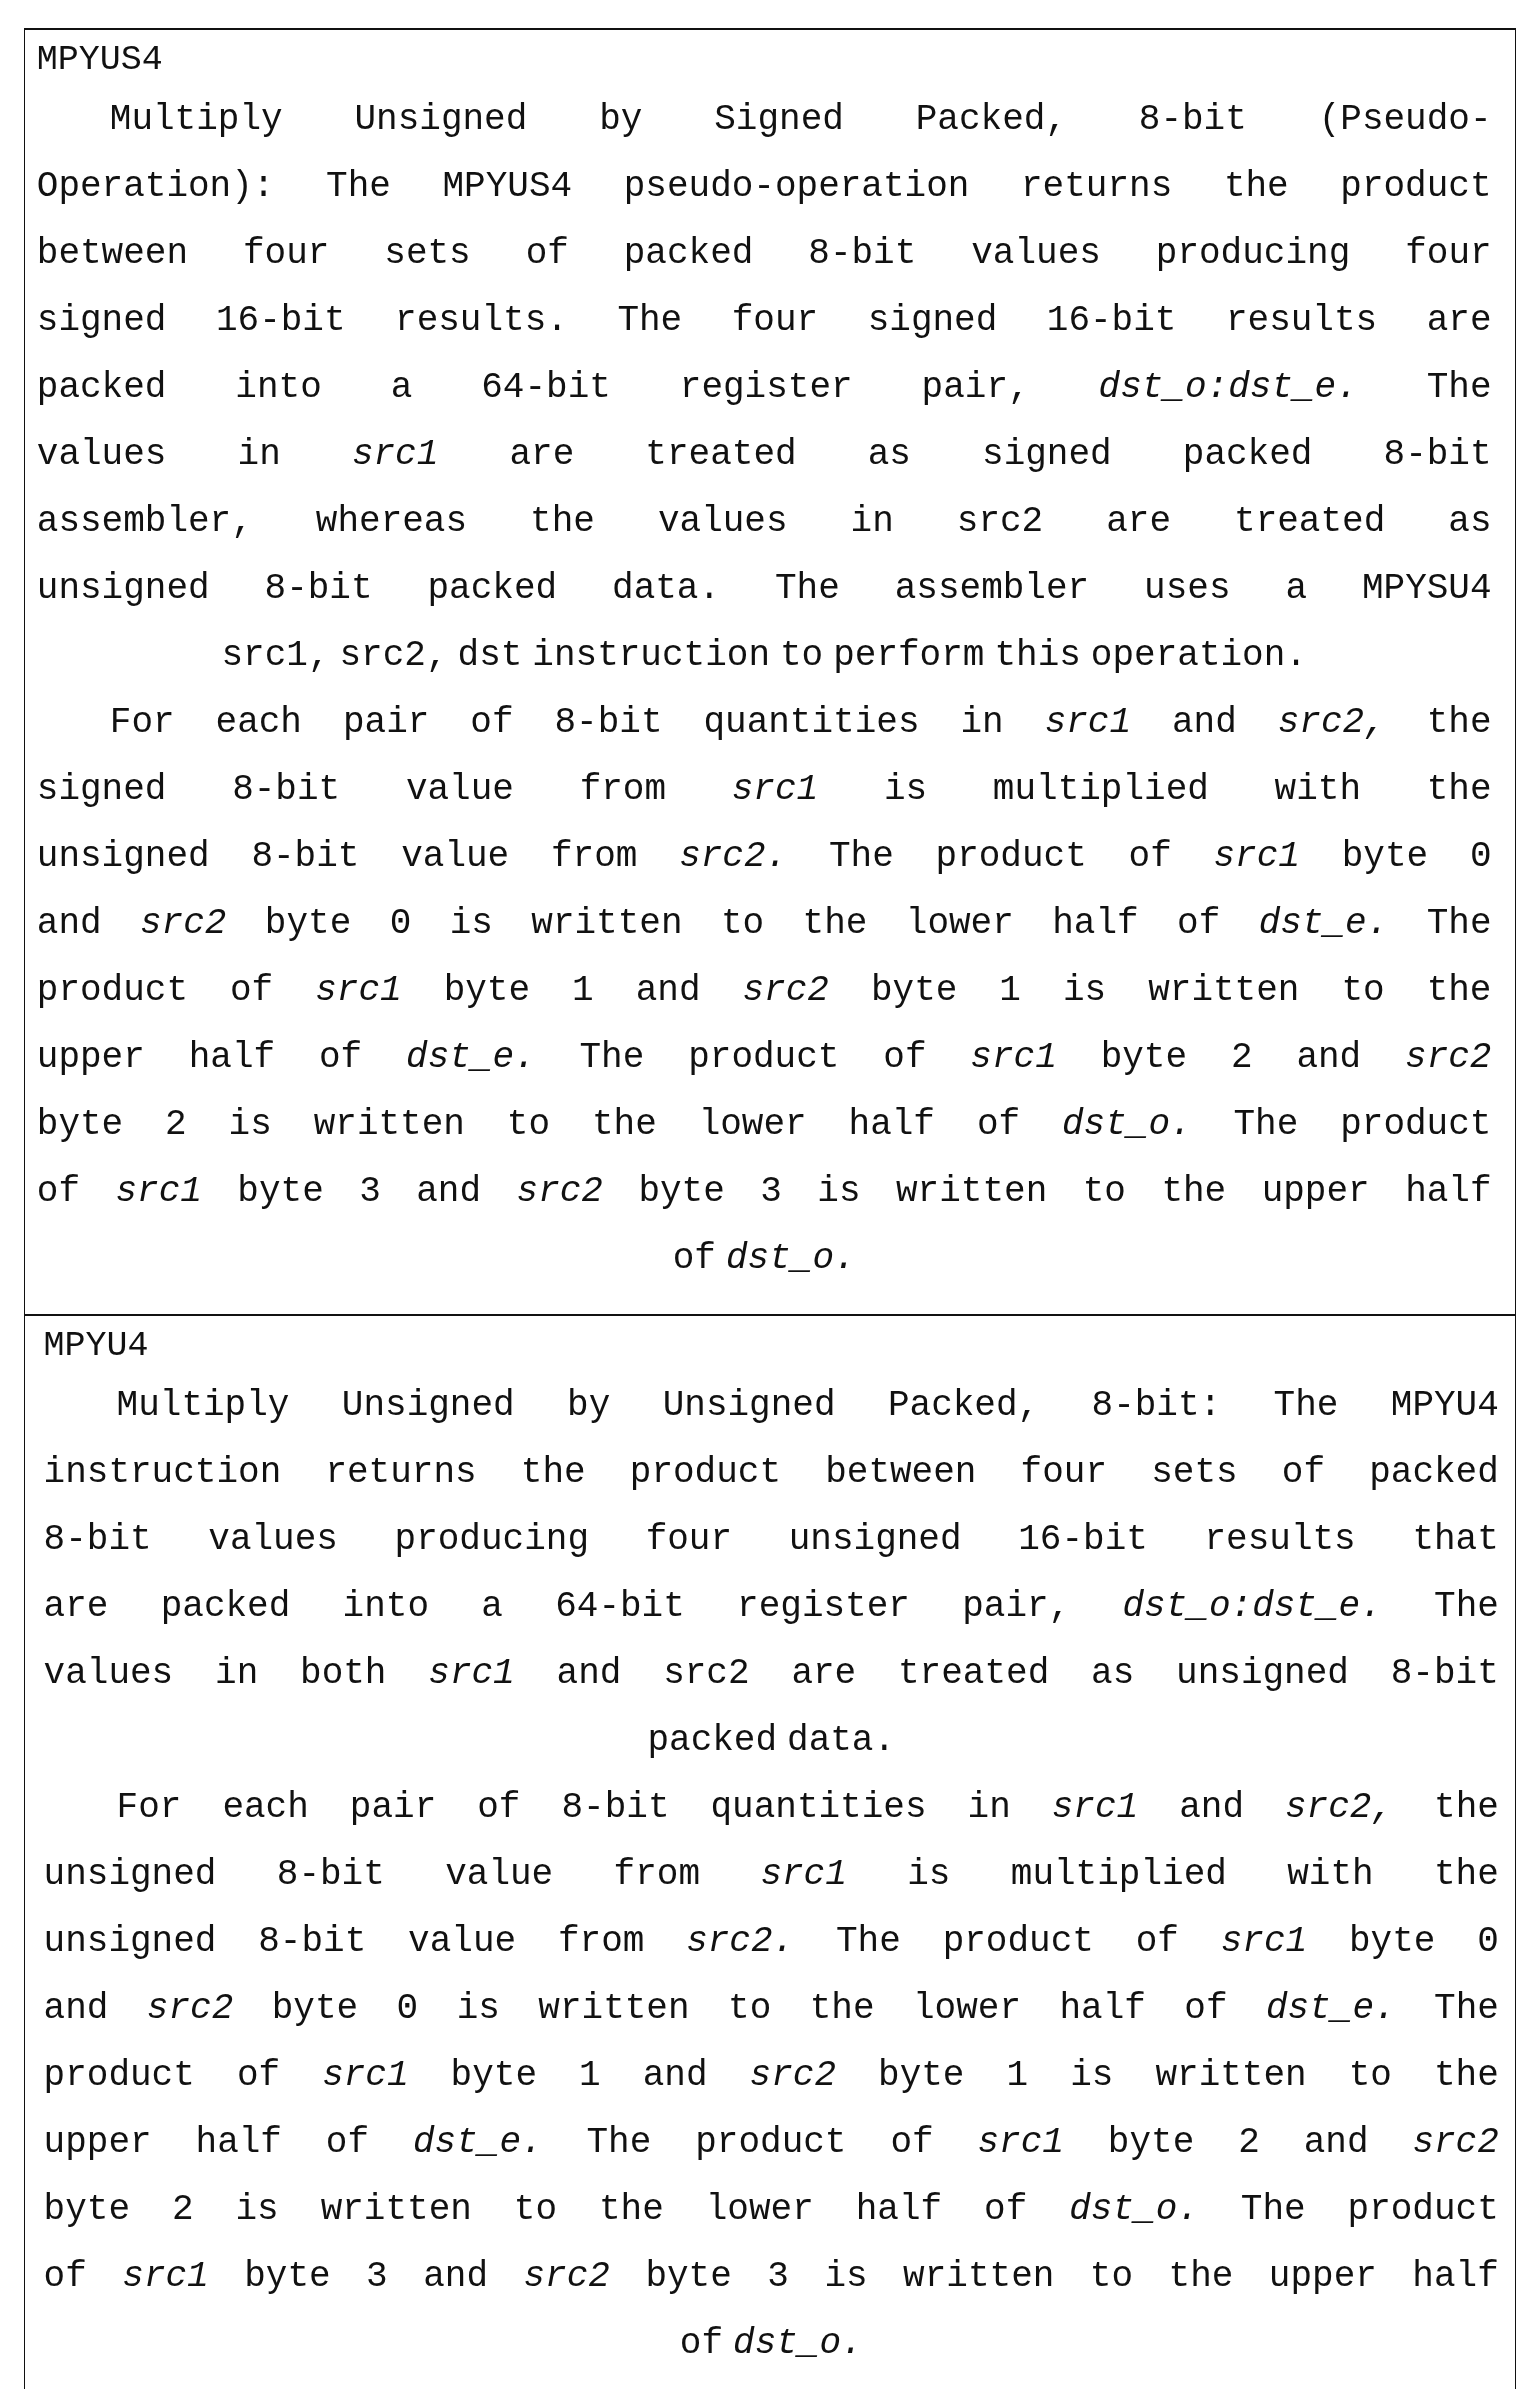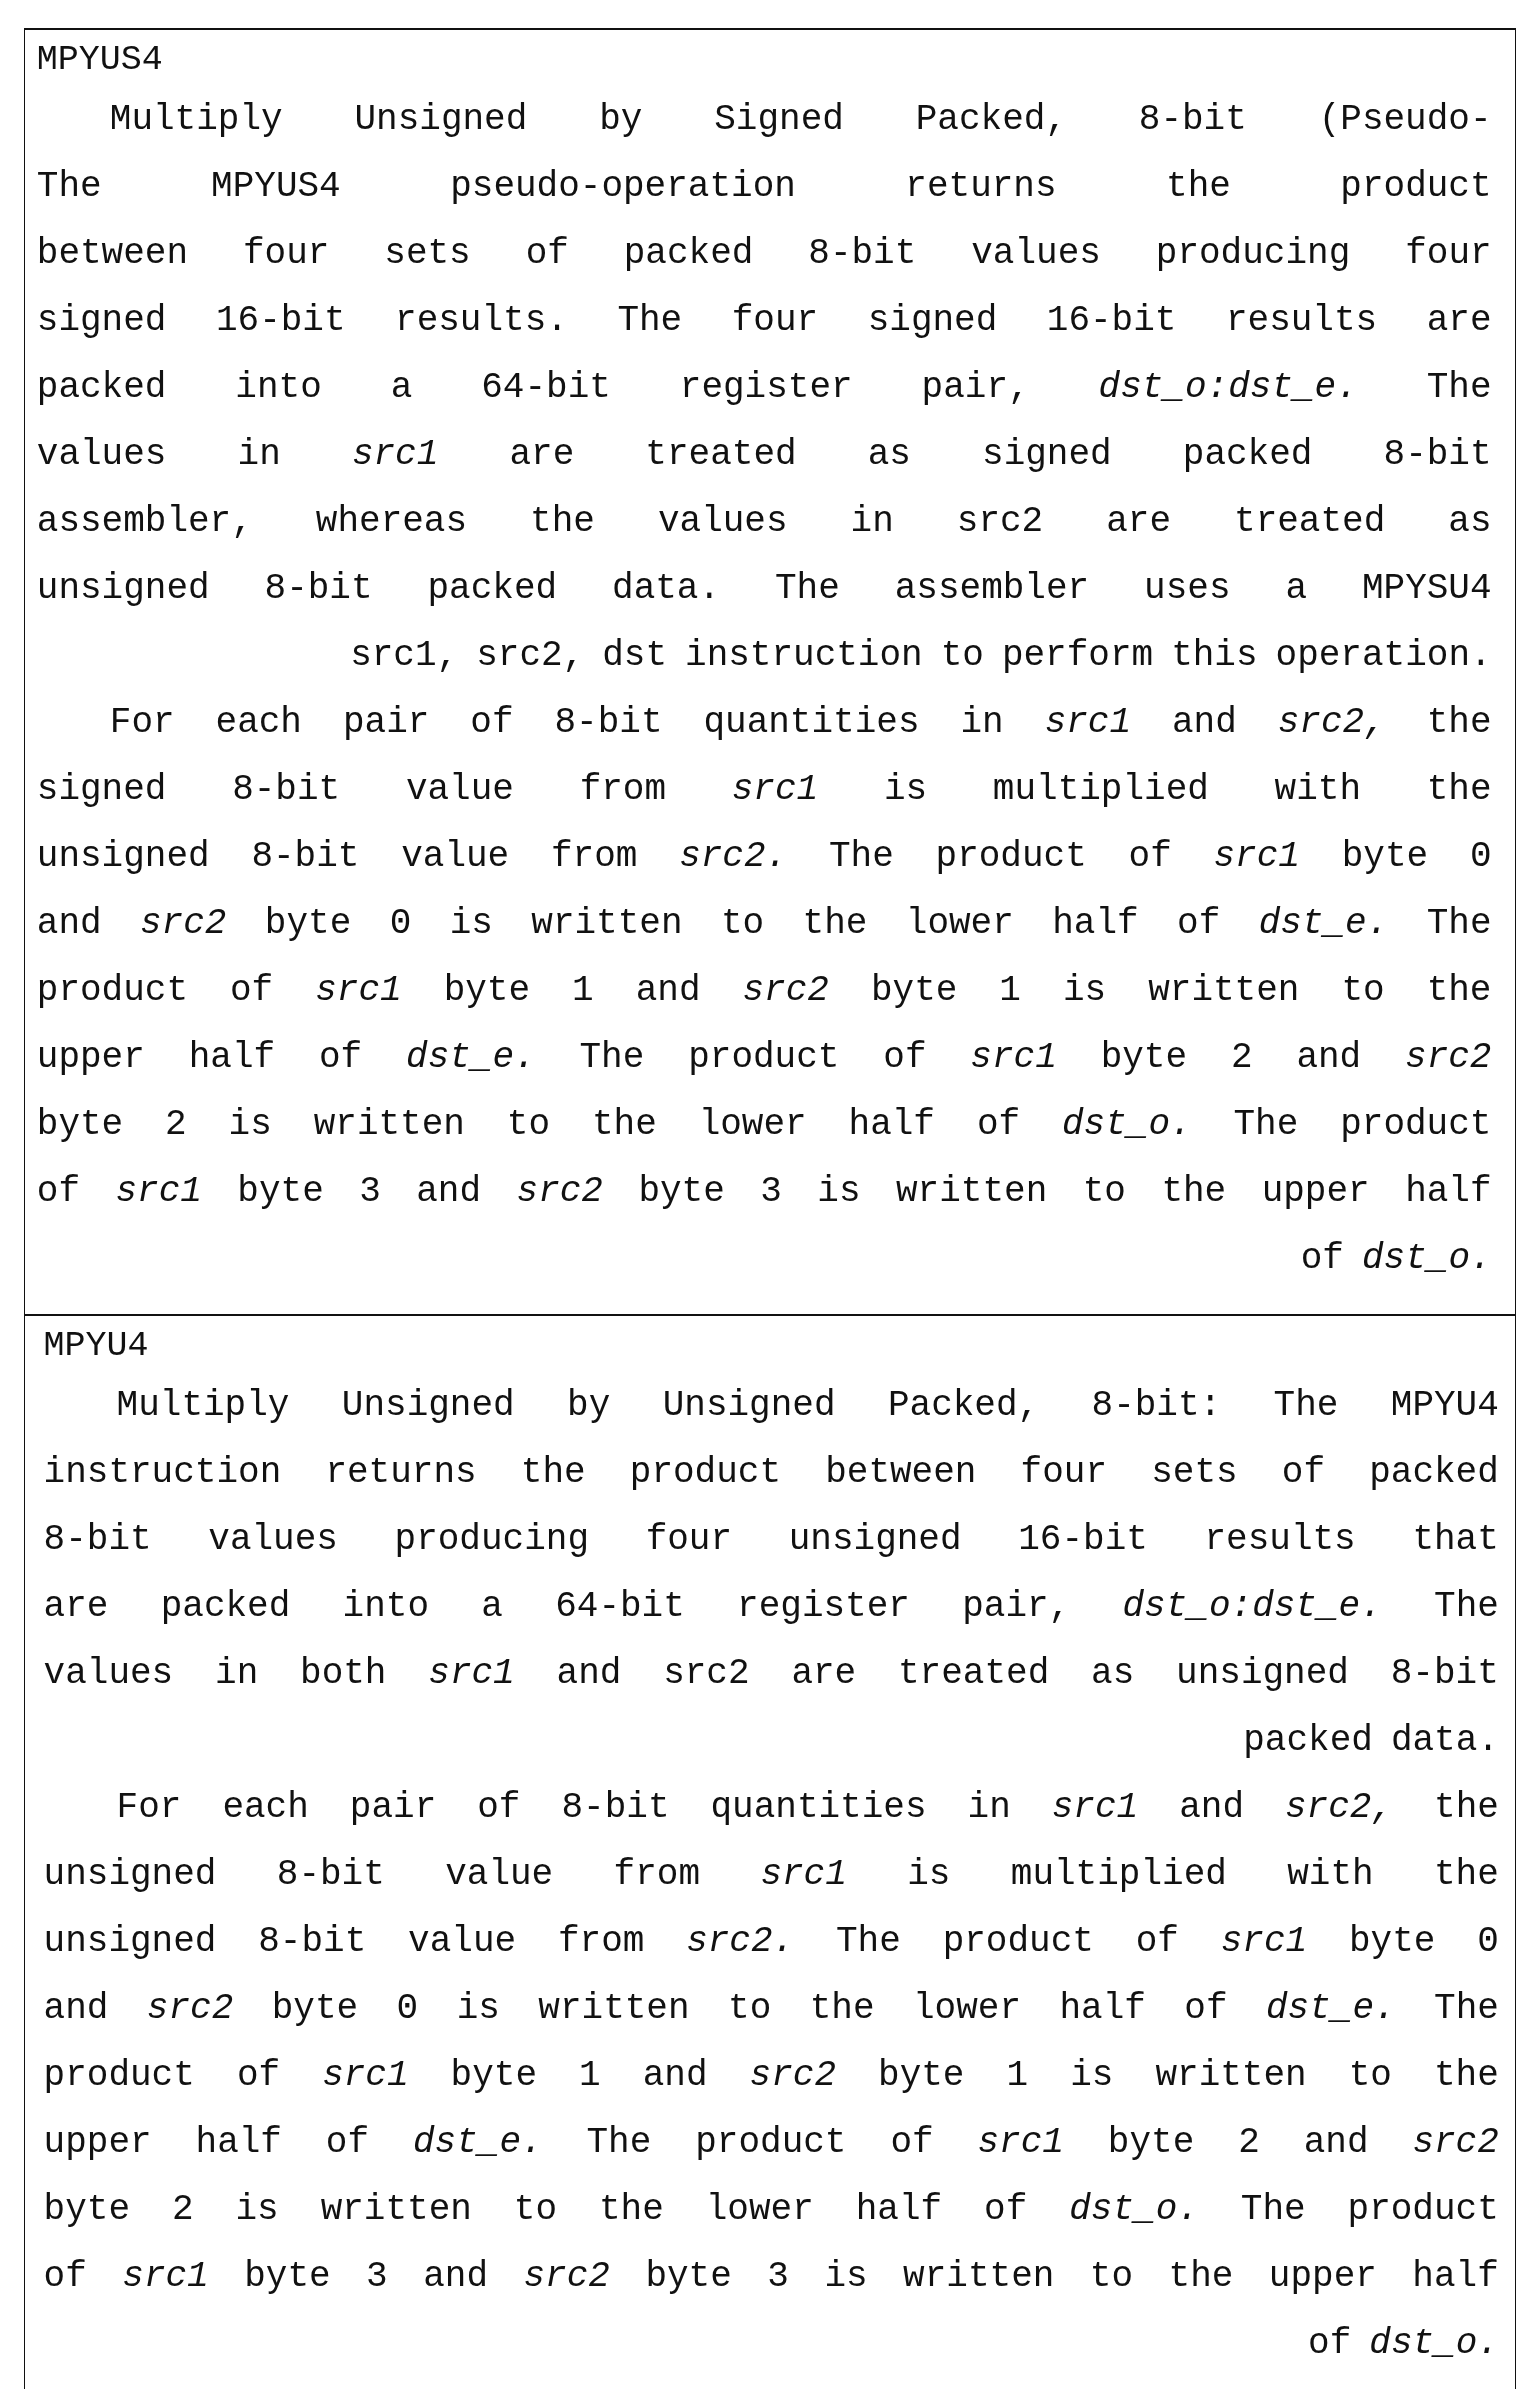--- a/index.html
+++ b/index.html
@@ -55,43 +55,43 @@
   }
   .line-flex {
     display: flex;
     justify-content: space-between;
     height: 67px;
     line-height: 67px;
     font-size: 36px;
     white-space: pre;
   }
   .line-flex.left {
-    justify-content: flex-end;
-    gap: 18px;
+    justify-content: center;
+    gap: 10px;
   }
   .line-flex.indent {
     padding-left: 73px;
   }
   .w {
     white-space: pre;
   }
   .i {
     font-style: italic;
   }
 </style>
 </head>
 <body>
 
 <div class="table">
   <div class="section first">
     <div class="heading">MPYUS4</div>
     <div class="body">
         <div class="para">
           <div class="line-flex indent"><span class="w">Multiply</span><span class="w">Unsigned</span><span class="w">by</span><span class="w">Signed</span><span class="w">Packed,</span><span class="w">8-bit</span><span class="w">(Pseudo-</span></div>
-          <div class="line-flex"><span class="w">The</span><span class="w">MPYUS4</span><span class="w">pseudo-operation</span><span class="w">returns</span><span class="w">the</span><span class="w">product</span></div>
+          <div class="line-flex"><span class="w">Operation):</span><span class="w">The</span><span class="w">MPYUS4</span><span class="w">pseudo-operation</span><span class="w">returns</span><span class="w">the</span><span class="w">product</span></div>
           <div class="line-flex"><span class="w">between</span><span class="w">four</span><span class="w">sets</span><span class="w">of</span><span class="w">packed</span><span class="w">8-bit</span><span class="w">values</span><span class="w">producing</span><span class="w">four</span></div>
           <div class="line-flex"><span class="w">signed</span><span class="w">16-bit</span><span class="w">results.</span><span class="w">The</span><span class="w">four</span><span class="w">signed</span><span class="w">16-bit</span><span class="w">results</span><span class="w">are</span></div>
           <div class="line-flex"><span class="w">packed</span><span class="w">into</span><span class="w">a</span><span class="w">64-bit</span><span class="w">register</span><span class="w">pair,</span><span class="w i">dst_o:dst_e.</span><span class="w">The</span></div>
           <div class="line-flex"><span class="w">values</span><span class="w">in</span><span class="w i">src1</span><span class="w">are</span><span class="w">treated</span><span class="w">as</span><span class="w">signed</span><span class="w">packed</span><span class="w">8-bit</span></div>
           <div class="line-flex"><span class="w">assembler,</span><span class="w">whereas</span><span class="w">the</span><span class="w">values</span><span class="w">in</span><span class="w">src2</span><span class="w">are</span><span class="w">treated</span><span class="w">as</span></div>
           <div class="line-flex"><span class="w">unsigned</span><span class="w">8-bit</span><span class="w">packed</span><span class="w">data.</span><span class="w">The</span><span class="w">assembler</span><span class="w">uses</span><span class="w">a</span><span class="w">MPYSU4</span></div>
           <div class="line-flex left"><span class="w">src1,</span><span class="w">src2,</span><span class="w">dst</span><span class="w">instruction</span><span class="w">to</span><span class="w">perform</span><span class="w">this</span><span class="w">operation.</span></div>
         </div>
         <div class="para">
           <div class="line-flex indent"><span class="w">For</span><span class="w">each</span><span class="w">pair</span><span class="w">of</span><span class="w">8-bit</span><span class="w">quantities</span><span class="w">in</span><span class="w i">src1</span><span class="w">and</span><span class="w i">src2,</span><span class="w">the</span></div>

